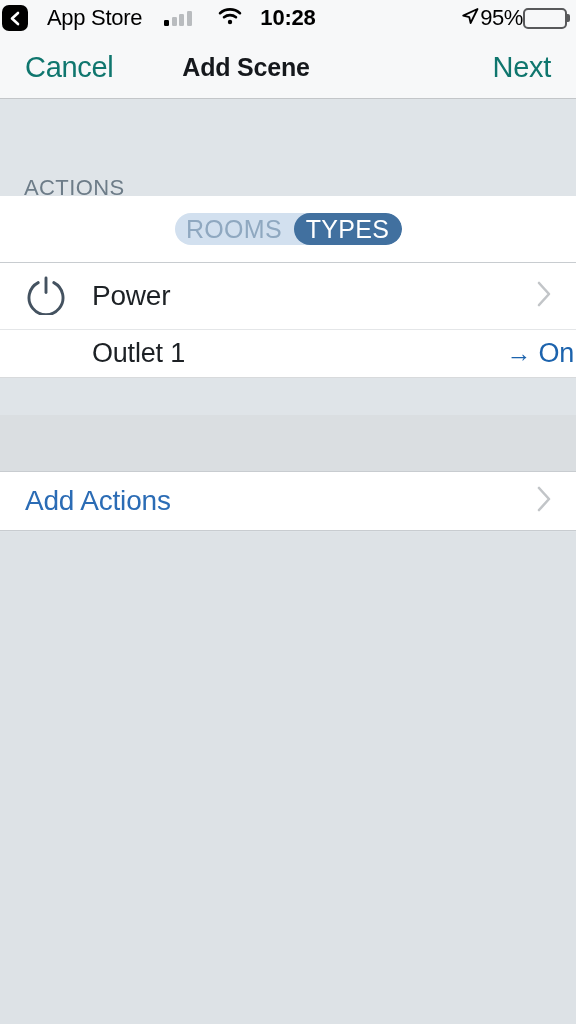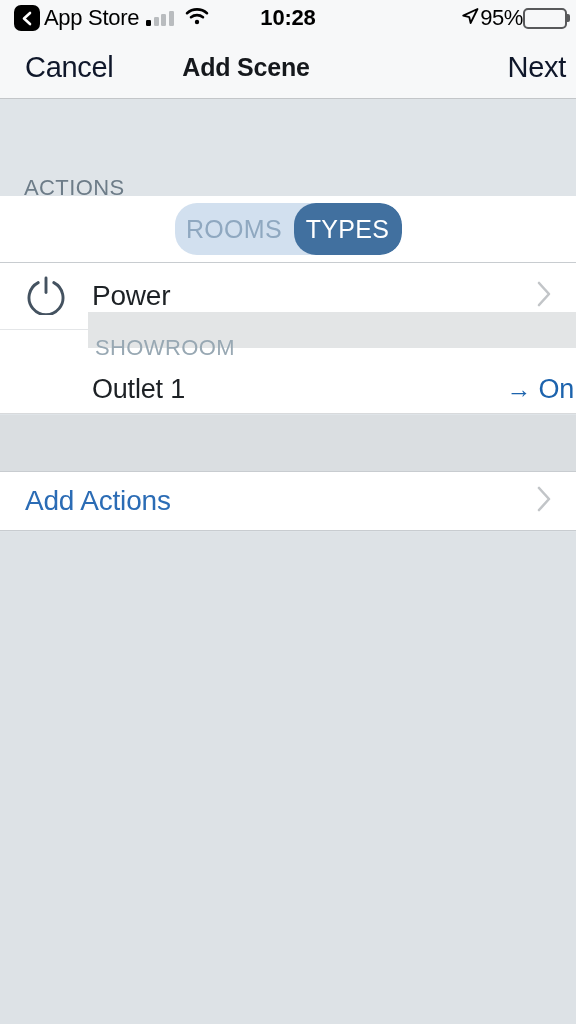--- a/index.html
+++ b/index.html
@@ -11,21 +11,21 @@
     overflow:hidden;
   }
   #screen { position:relative; width:576px; height:1024px; background:#dfe4e8; }
 
   
   .statusbar {
     position:absolute; top:0; left:0; width:576px; height:36px;
     background:#f7f8f9;
     display:flex; align-items:center;
   }
-  .sb-left { position:absolute; left:14px; display:flex; align-items:center; gap:4px; }
+  .sb-left { position:absolute; left:2px; display:flex; align-items:center; gap:19px; }
   .back-badge {
     width:26px; height:26px; border-radius:7px; background:#000;
     display:flex; align-items:center; justify-content:center;
   }
   .back-badge svg { display:block; }
   .sb-carrier { font-size:22px; color:#000; letter-spacing:-0.3px; }
   .bars { display:flex; align-items:flex-end; gap:2.5px; height:16px; margin-left:3px; }
   .bars i { display:block; width:5px; border-radius:1.2px; background:#b9bcbf; }
   .bars i.on { background:#000; }
   .bars i:nth-child(1){ height:6px; }
@@ -49,25 +49,25 @@
     width:3px; height:8px; background:#58595b; border-radius:0 2px 2px 0;
   }
 
   
   .navbar {
     position:absolute; top:36px; left:0; width:576px; height:63px;
     background:#f7f8f9; border-bottom:1px solid #c3c6c9;
     display:flex; align-items:center;
   }
   .nav-btn {
-    position:absolute; font-size:29px; color:#0f172a; letter-spacing:-0.3px;
+    position:absolute; font-size:29px; color:#0f766e; letter-spacing:-0.3px;
     background:none; border:none; font-family:inherit; cursor:pointer;
   }
   .nav-cancel { left:25px; }
-  .nav-next { right:10px;margin-left:45px; }
+  .nav-next { right:25px;margin-left:45px; }
   .nav-title {
     position:absolute; left:0; width:492px; text-align:center;
     font-size:25px; font-weight:bold; color:#15181c; letter-spacing:-0.2px;
   }
 
   
   .section-head {
     position:absolute; top:100px; left:0; width:576px; height:112px;
     background:#dfe4e8;
   }
@@ -76,21 +76,21 @@
     font-size:22px; color:#6d7c88; letter-spacing:0.4px;
   }
 
   
   .seg-wrap {
     position:absolute; top:196px; left:0; width:576px; height:67px;
     background:#fff; border-bottom:1px solid #c8ccd0;
     display:flex; align-items:center; justify-content:center;
   }
   .segmented {
-    display:flex; width:227px; height:52px; border-radius:22px;
+    display:flex; width:227px; height:32px; border-radius:22px;
     background:#d2e0ef; overflow:hidden;
   }
   .seg {
     display:flex; align-items:center; justify-content:center;
     font-size:25px; letter-spacing:0.3px; cursor:pointer;
     background:none; border:none; font-family:inherit; height:100%;
   }
   .seg.unsel { flex:0 0 119px; color:#8fa8c0; }
   .seg.sel {
     flex:0 0 108px; color:#fff; background:#41709f; border-radius:22px;
@@ -214,24 +214,20 @@
         </svg>
       </span>
       <span class="label">Power</span>
       <span class="chev">
         <svg width="17" height="28" viewBox="0 0 17 28" aria-hidden="true">
           <polyline points="3,3 13,14 3,25" fill="none" stroke="#c2c5c8" stroke-width="2.6" stroke-linecap="round" stroke-linejoin="round"></polyline>
         </svg>
       </span>
     </div>
 
-    <div class="subhead">
-      <span class="band"></span>
-      <span>SHOWROOM</span>
-    </div>
 
     <div class="row row-item">
       <span class="label">Outlet 1</span>
       <span class="value">
         <span class="arrow">→</span><span>On</span>
       </span>
     </div>
   </div>
 
   <div class="gap"></div>

